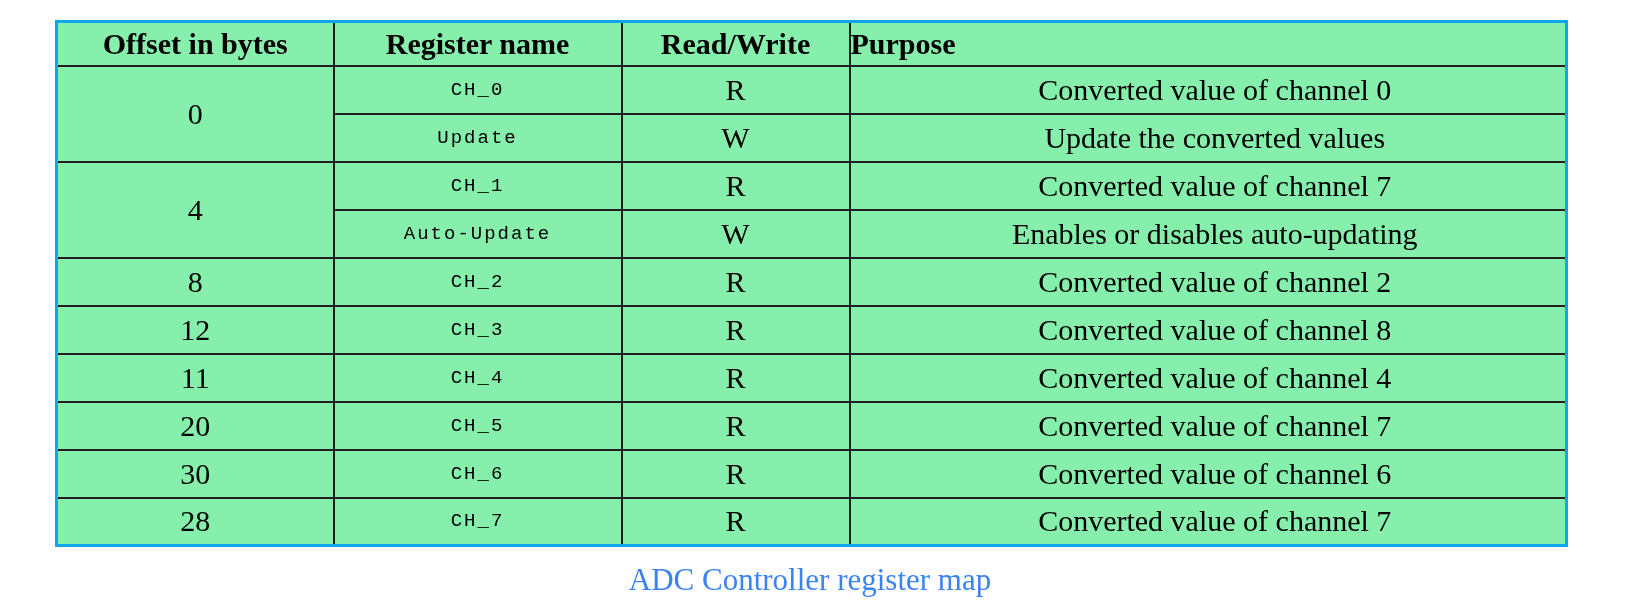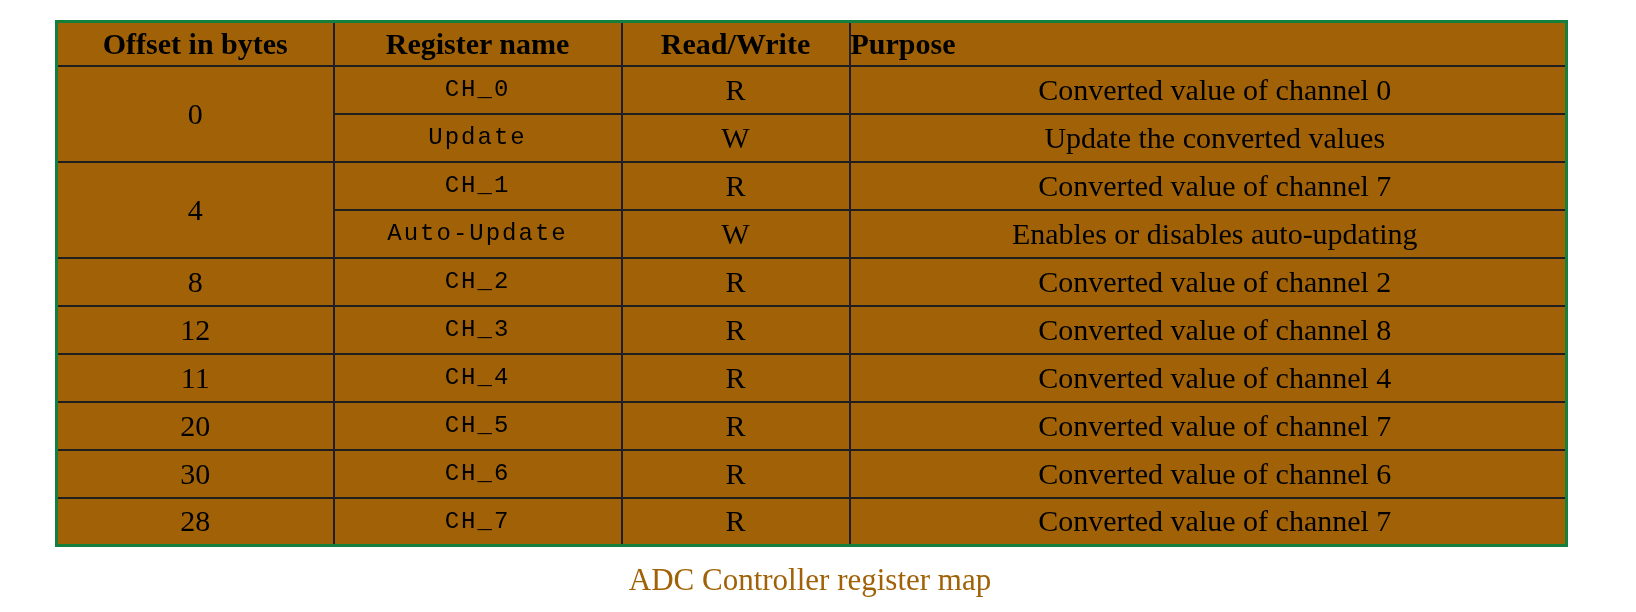--- a/index.html
+++ b/index.html
@@ -17,22 +17,22 @@
   .figure {
     position: absolute;
     left: 55px;
     top: 20px;
     width: 1510px;
   }
   table.regmap {
     border-collapse: collapse;
     table-layout: fixed;
     width: 1510px;
-    border: 3px solid #15803d;
-    background: #a16207;
+    border: 3px solid #0ea5e9;
+    background: #86efac;
   }
   col.c-offset  { width: 277px; }
   col.c-name    { width: 288px; }
   col.c-rw      { width: 228px; }
   col.c-purpose { width: 717px; }
 
   th, td {
     border: 2px solid #1f1f1f;
     vertical-align: middle;
     overflow: hidden;
@@ -55,38 +55,38 @@
   td {
     font-size: 30px;
     text-align: center;
     padding: 0;
   }
   td.offset-cell {
     font-family: "Liberation Serif", serif;
   }
   td.register-cell {
     font-family: "Liberation Mono", monospace;
-    font-size: 24px;
+    font-size: 19px;
     letter-spacing: 2px;
   }
   td.rw-cell {
     font-family: "Liberation Serif", serif;
   }
   td.purpose-cell {
     text-align: center;
     padding-left: 14px;
     font-family: "Liberation Serif", serif;
   }
 
   .caption {
     margin-top: 15px;
     text-align: center;
     font-size: 31px;
     font-family: "Liberation Serif", serif;
-    color: #a16207;
+    color: #3b82f6;
   }
 </style>
 </head>
 <body>
 
 <div class="figure">
   <table class="regmap">
     <colgroup>
       <col class="c-offset">
       <col class="c-name">

